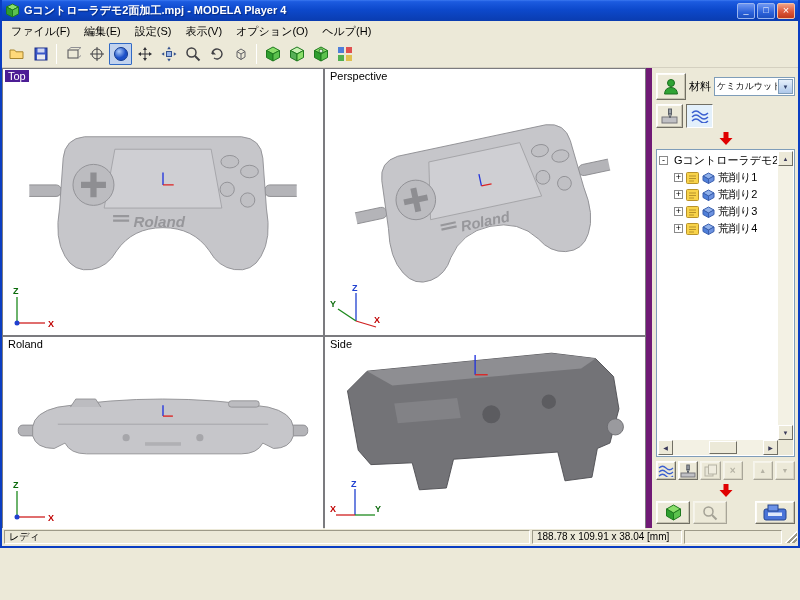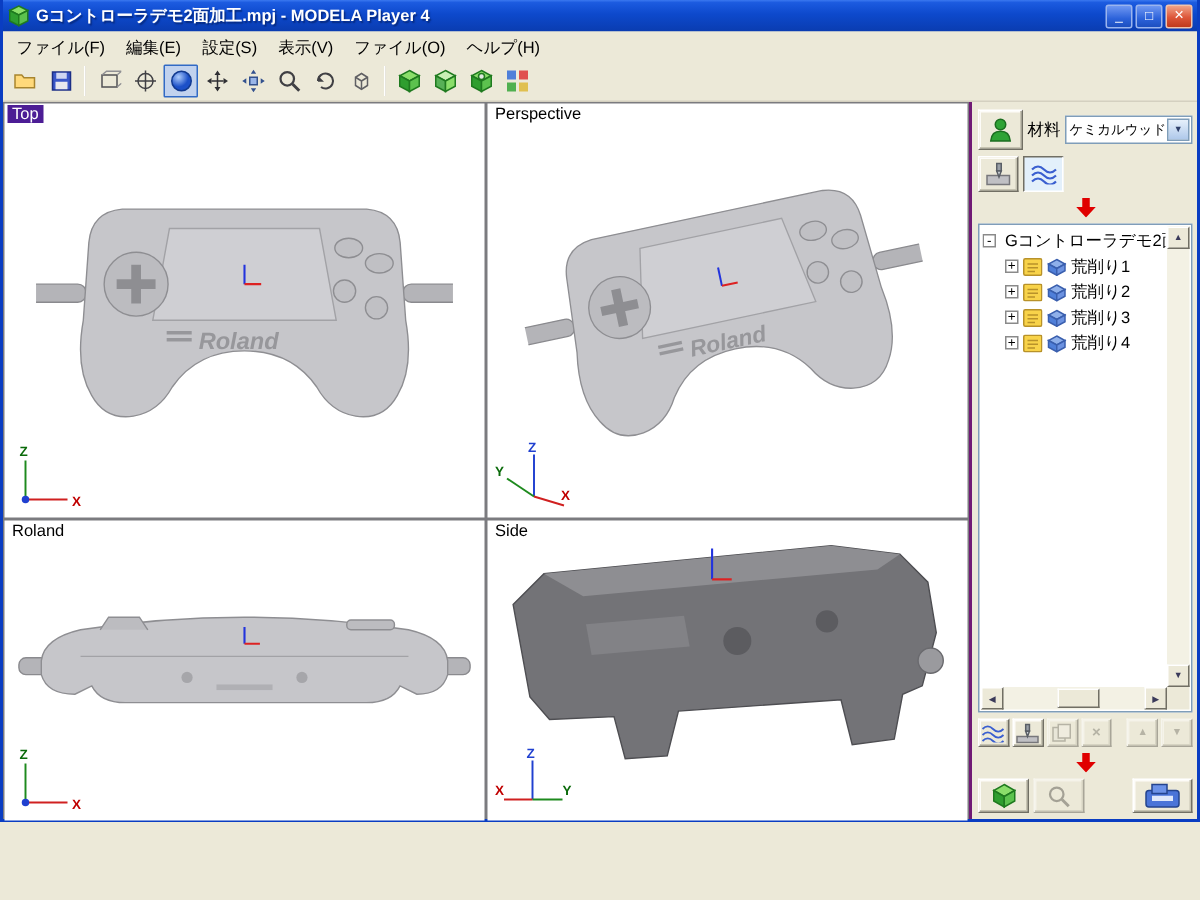--- a/index.html
+++ b/index.html
@@ -29,21 +29,21 @@
   .viewarea{flex:1;min-width:0;display:grid;grid-template-columns:1fr 1fr;grid-template-rows:58% 42%;gap:2px;
     background:#7b7b7f;border:1px solid #7b7b7f}
   .vp{position:relative;background:#fff;overflow:hidden}
   .vp-label{position:absolute;top:1px;left:2px;padding:0 3px;z-index:3;font-size:11px}
   .vp-label.active{background:#4c1d95;color:#fff}
   .model{position:absolute;left:0;top:0;width:100%;height:100%}
   .triad{position:absolute;left:4px;bottom:2px;z-index:2}
   .triad text{font-size:9px;font-weight:bold}
 
   
-  .side-panel{width:152px;flex:none;display:flex;flex-direction:column;gap:4px;padding:5px 3px 4px 4px;background:#ece9d8;border-left:2px solid #701a75}
+  .side-panel{width:152px;flex:none;display:flex;flex-direction:column;gap:4px;padding:5px 3px 4px 4px;background:#ece9d8;border-left:6px solid #701a75}
   .row{display:flex;align-items:center;gap:3px}
   .xpbtn{background:#ece9d8;border:1px solid;border-color:#fff #716f64 #716f64 #fff;box-shadow:inset -1px -1px 0 #c6c3b2,inset 1px 1px 0 #fdfcf8;
     display:flex;align-items:center;justify-content:center}
   .xpbtn.pressed{border-color:#716f64 #fff #fff #716f64;box-shadow:none;background:#e3f0fb}
   .xpbtn.disabled{opacity:.55}
   .mat-label{white-space:nowrap}
   .combo{flex:1;display:flex;align-items:center;height:19px;border:1px solid #7f9db9;background:#fff;min-width:0}
   .combo-text{flex:1;font-size:9px;white-space:nowrap;overflow:hidden;padding:0 2px}
   .combo-btn{width:15px;height:15px;margin:1px;font-size:6px;color:#30406a;background:linear-gradient(180deg,#e6f0fb,#aec8ea);border:1px solid #7f9db9;display:flex;align-items:center;justify-content:center}
   .red-arrow{margin:0 auto;flex:none}
@@ -115,21 +115,21 @@
       <div class="tbtn">□</div>
       <div class="tbtn close">×</div>
     </div>
   </div>
 
   <div class="menubar">
     <span class="menu-item">ファイル(F)</span>
     <span class="menu-item">編集(E)</span>
     <span class="menu-item">設定(S)</span>
     <span class="menu-item">表示(V)</span>
-    <span class="menu-item">ファイル(O)</span>
+    <span class="menu-item">オプション(O)</span>
     <span class="menu-item">ヘルプ(H)</span>
   </div>
 
   <div class="toolbar">
     <div class="tb">
       <svg width="16" height="16">
         <path d="M1 12.5 V4 h4.5 l1.5 1.8 h7 V12.5 Z" fill="#ffd97a" stroke="#a8852e"></path>
         </svg>
     </div>
     <div class="tb">
@@ -478,14 +478,20 @@
           <svg width="24" height="17">
             <rect x="1" y="5" width="22" height="11" rx="2" fill="#4a74d8" stroke="#24448e"></rect>
             <rect x="5" y="1" width="10" height="6" fill="#6c92e8" stroke="#24448e"></rect>
             <rect x="5" y="8.5" width="14" height="3.5" fill="#dfe8fa"></rect>
             </svg>
         </div>
       </div>
     </div>
   </div>
 
+  <div class="statusbar">
+    <div class="sb-panel sb-ready">レディ</div>
+    <div class="sb-panel sb-dims">188.78 x 109.91 x 38.04 [mm]</div>
+    <div class="sb-panel sb-extra"></div>
+    <div class="sb-grip"></div>
+  </div>
 
 </div>
 
 </body></html>

